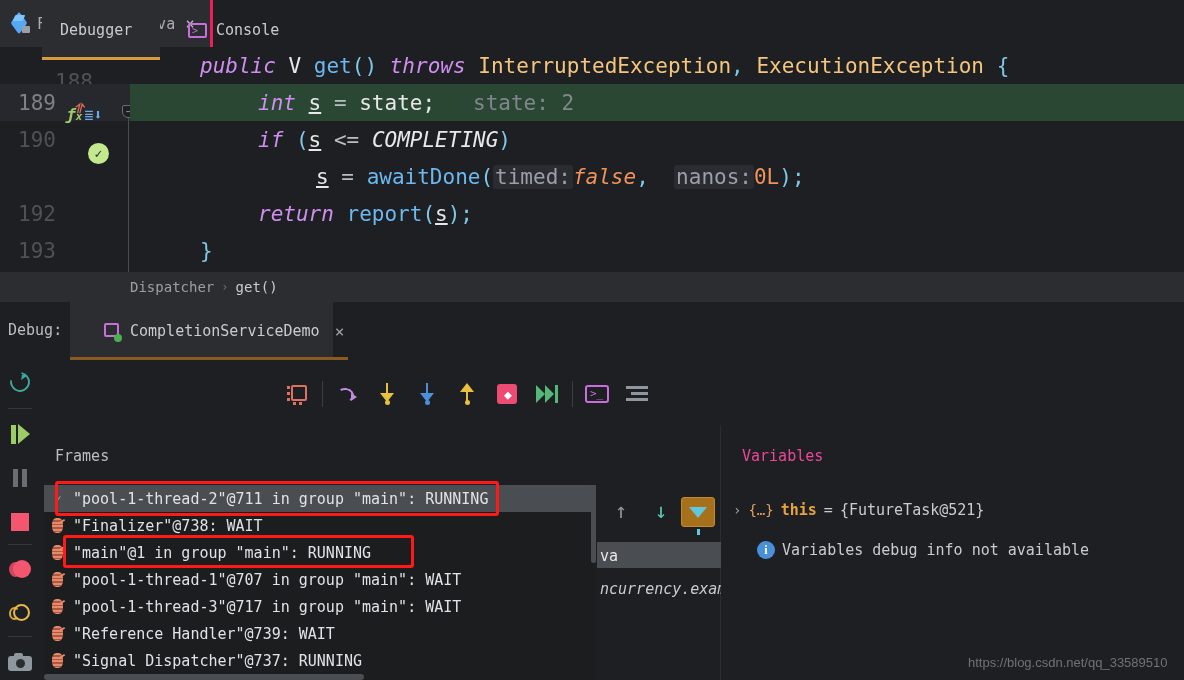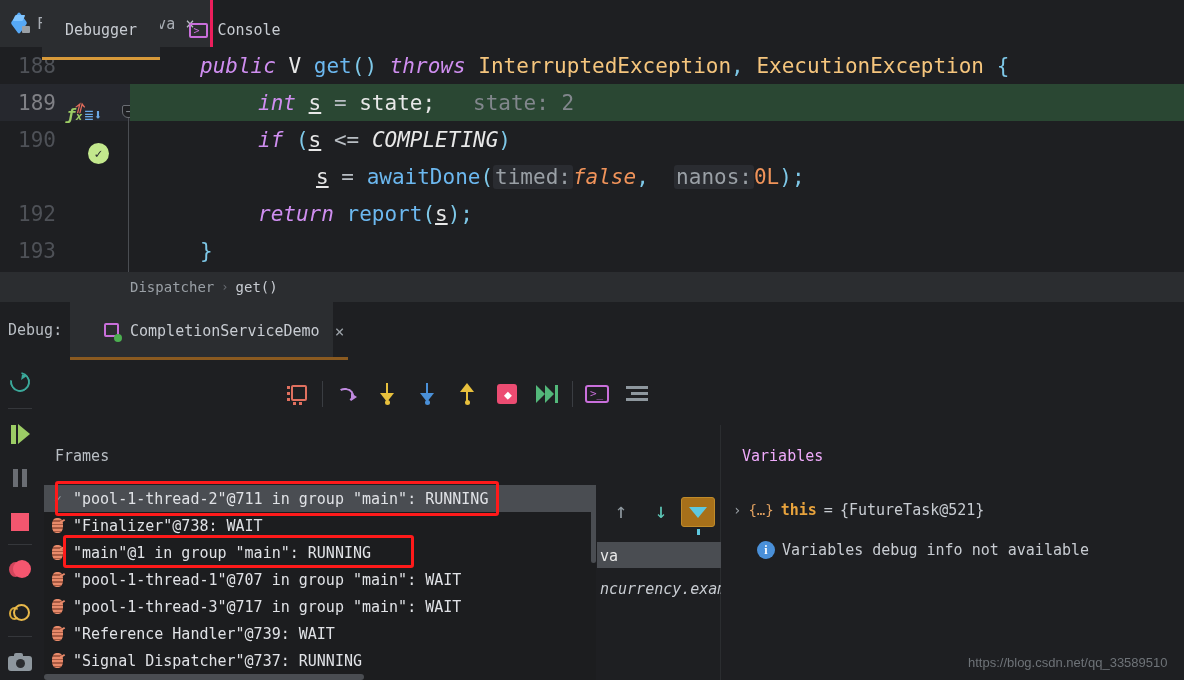--- a/index.html
+++ b/index.html
@@ -115,21 +115,21 @@
   .ico-mute { position: relative; width: 22px; height: 20px; }
   .ico-mute .r1 { position: absolute; left: 4px; top: 0; width: 17px; height: 17px; border-radius: 50%; border: 2.5px solid #e8b84b; }
   .ico-mute .r2 { position: absolute; left: 0; top: 3px; width: 11px; height: 13px; border-radius: 50%; border: 2.5px solid #d8a93b; border-right-color: transparent; }
   .ico-cam { position: relative; width: 24px; height: 18px; }
   .ico-cam .body { position: absolute; left: 0; top: 3px; width: 24px; height: 15px; background: #8e979e; border-radius: 3px; }
   .ico-cam .top { position: absolute; left: 6px; top: 0; width: 9px; height: 4px; background: #8e979e; border-radius: 2px 2px 0 0; }
   .ico-cam .lens { position: absolute; left: 8px; top: 6px; width: 9px; height: 9px; border-radius: 50%; background: #2b2d30; }
 
   
   .dbg-panel { position: absolute; left: 40px; top: 360px; width: 1144px; height: 320px; background: #1e1f22; }
-  .dtab { position: absolute; top: 0; height: 60px; display: flex; align-items: center; gap: 9px; padding: 0 18px; cursor: pointer; justify-content: center; }
+  .dtab { position: absolute; top: 0; height: 60px; display: flex; align-items: center; gap: 9px; padding: 0 18px; cursor: pointer; }
   .dtab.active { background: #2b2d30; }
   .dtab .lbl { color: #c8ccd2; font-size: 15px; }
   .dtab-underline { position: absolute; top: 57px; height: 3px; background: #d89a3a; }
   .console-ico { position: relative; width: 19px; height: 15px; border: 2px solid #c96fdb; border-radius: 2px; }
   .console-ico .g { position: absolute; left: 2px; top: 1px; color: #c96fdb; font-size: 10px; line-height: 10px; }
 
   .tb-sep { position: absolute; top: 381px; width: 1px; height: 26px; background: #3a3d42; }
   .tb-btn { position: absolute; top: 378px; width: 34px; height: 32px; display: flex; align-items: center; justify-content: center; cursor: pointer; }
 
   .ico-showexec { position: relative; width: 20px; height: 20px; }
@@ -154,21 +154,21 @@
   .ico-runcursor { display: flex; align-items: center; }
   .ico-runcursor .t { width: 0; height: 0; border-left: 9px solid #53b87a; border-top: 9px solid transparent; border-bottom: 9px solid transparent; }
   .ico-runcursor .b { width: 3px; height: 18px; background: #53b87a; margin-left: 1px; }
   .ico-eval { position: relative; width: 24px; height: 18px; border: 2px solid #c96fdb; border-radius: 3px; }
   .ico-eval .g { position: absolute; left: 3px; top: 1px; color: #c96fdb; font-size: 11px; line-height: 12px; }
   .ico-settings { position: relative; width: 22px; height: 16px; }
   .ico-settings .r { position: absolute; height: 3px; background: #8e979e; }
 
   
   .frames-hdr { position: absolute; left: 55px; top: 447px; color: #b9bec4; font-size: 15px; }
-  .vars-hdr { position: absolute; left: 742px; top: 447px; color: #f0abfc; font-size: 15px; }
+  .vars-hdr { position: absolute; left: 742px; top: 447px; color: #ec4899; font-size: 15px; }
   .split-v { position: absolute; left: 720px; top: 425px; width: 1px; height: 255px; background: #2b2d30; }
   .vars-body { position: absolute; left: 721px; top: 478px; width: 463px; height: 202px; background: #1e1f22; }
 
   .frm-nav { position: absolute; top: 498px; width: 26px; height: 26px; display: flex; align-items: center; justify-content: center; cursor: pointer; }
   .filter-btn { position: absolute; left: 681px; top: 497px; width: 34px; height: 30px; background: #a7701a;
                 border: 1px solid #c08b2a; border-radius: 3px; display: flex; align-items: center; justify-content: center; cursor: pointer; }
   .funnel { width: 0; height: 0; border-left: 9px solid transparent; border-right: 9px solid transparent; border-top: 11px solid #5ec8e0; position: relative; }
   .funnel::after { content: ""; position: absolute; left: -1.5px; top: 11px; width: 3px; height: 6px; background: #5ec8e0; }
 
   .bg-frame-row { position: absolute; left: 597px; top: 542px; width: 124px; height: 26px; background: #4a4d52; }
@@ -217,21 +217,21 @@
       </span>
       <span class="lbl">FutureTask.java</span>
       <span class="tab-close">×</span>
     </div>
     <div class="tab-caret"></div>
   </div>
 
   <div class="editor">
 
     <div class="gutter">
-      <div class="ln-row" style="top:0px;">
+      <div class="ln-row" style="top:16px;justify-content:center;">
         <span class="ln-num">188</span>
       </div>
       <div class="ln-row cur" style="top:37px;">
         <span class="ln-num">189</span>
       </div>
       <div class="ln-row" style="top:74px;">
         <span class="ln-num">190</span>
       </div>
       <div class="ln-row" style="top:148px;">
         <span class="ln-num">192</span>

